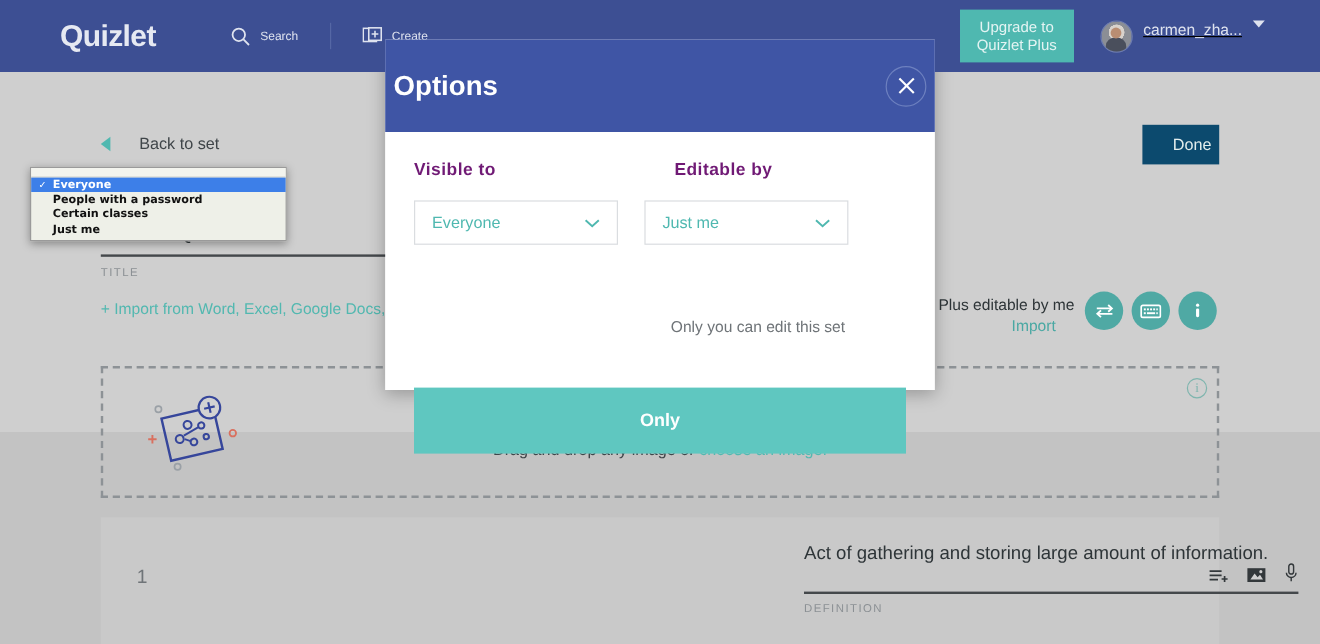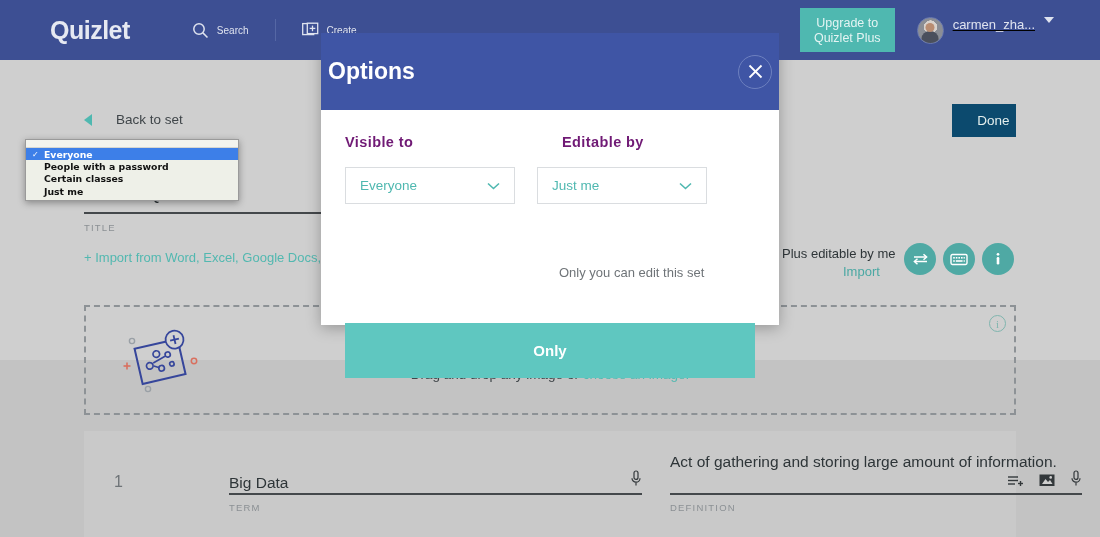--- a/index.html
+++ b/index.html
@@ -278,34 +278,20 @@
     <div class="dz-title">Add and label a diagram</div>
     <div class="dz-sub">
       <span>Drag and drop any image or </span><span class="dz-link">choose an image.</span>
     </div>
     <div class="dz-info">i</div>
   </div>
 
   <div class="card">
     <div class="card-num">1</div>
 
-    <div class="term-col">
-      <div class="field-text">Big Data</div>
-      <div class="field-rule"></div>
-      <div class="field-label">TERM</div>
-      <div class="field-icons">
-        <span>
-          <svg width="12" height="17" viewBox="0 0 12 17">
-              <rect x="4" y="1" width="4" height="8.4" rx="2" fill="none" stroke="#33383b" stroke-width="1.2"></rect>
-              <path d="M2 8.2a4 4 0 0 0 8 0" fill="none" stroke="#33383b" stroke-width="1.2"></path>
-              <line x1="6" y1="12.4" x2="6" y2="15.4" stroke="#33383b" stroke-width="1.2"></line>
-            </svg>
-        </span>
-      </div>
-    </div>
 
     <div class="def-col">
       <div class="field-text two">Act of gathering and storing large amount of information.</div>
       <div class="field-rule"></div>
       <div class="field-label">DEFINITION</div>
       <div class="field-icons">
         <span>
           <svg width="17" height="14" viewBox="0 0 17 14">
               <g stroke="#33383b" stroke-width="1.4">
                 <line x1="1" y1="4" x2="11" y2="4"></line>

